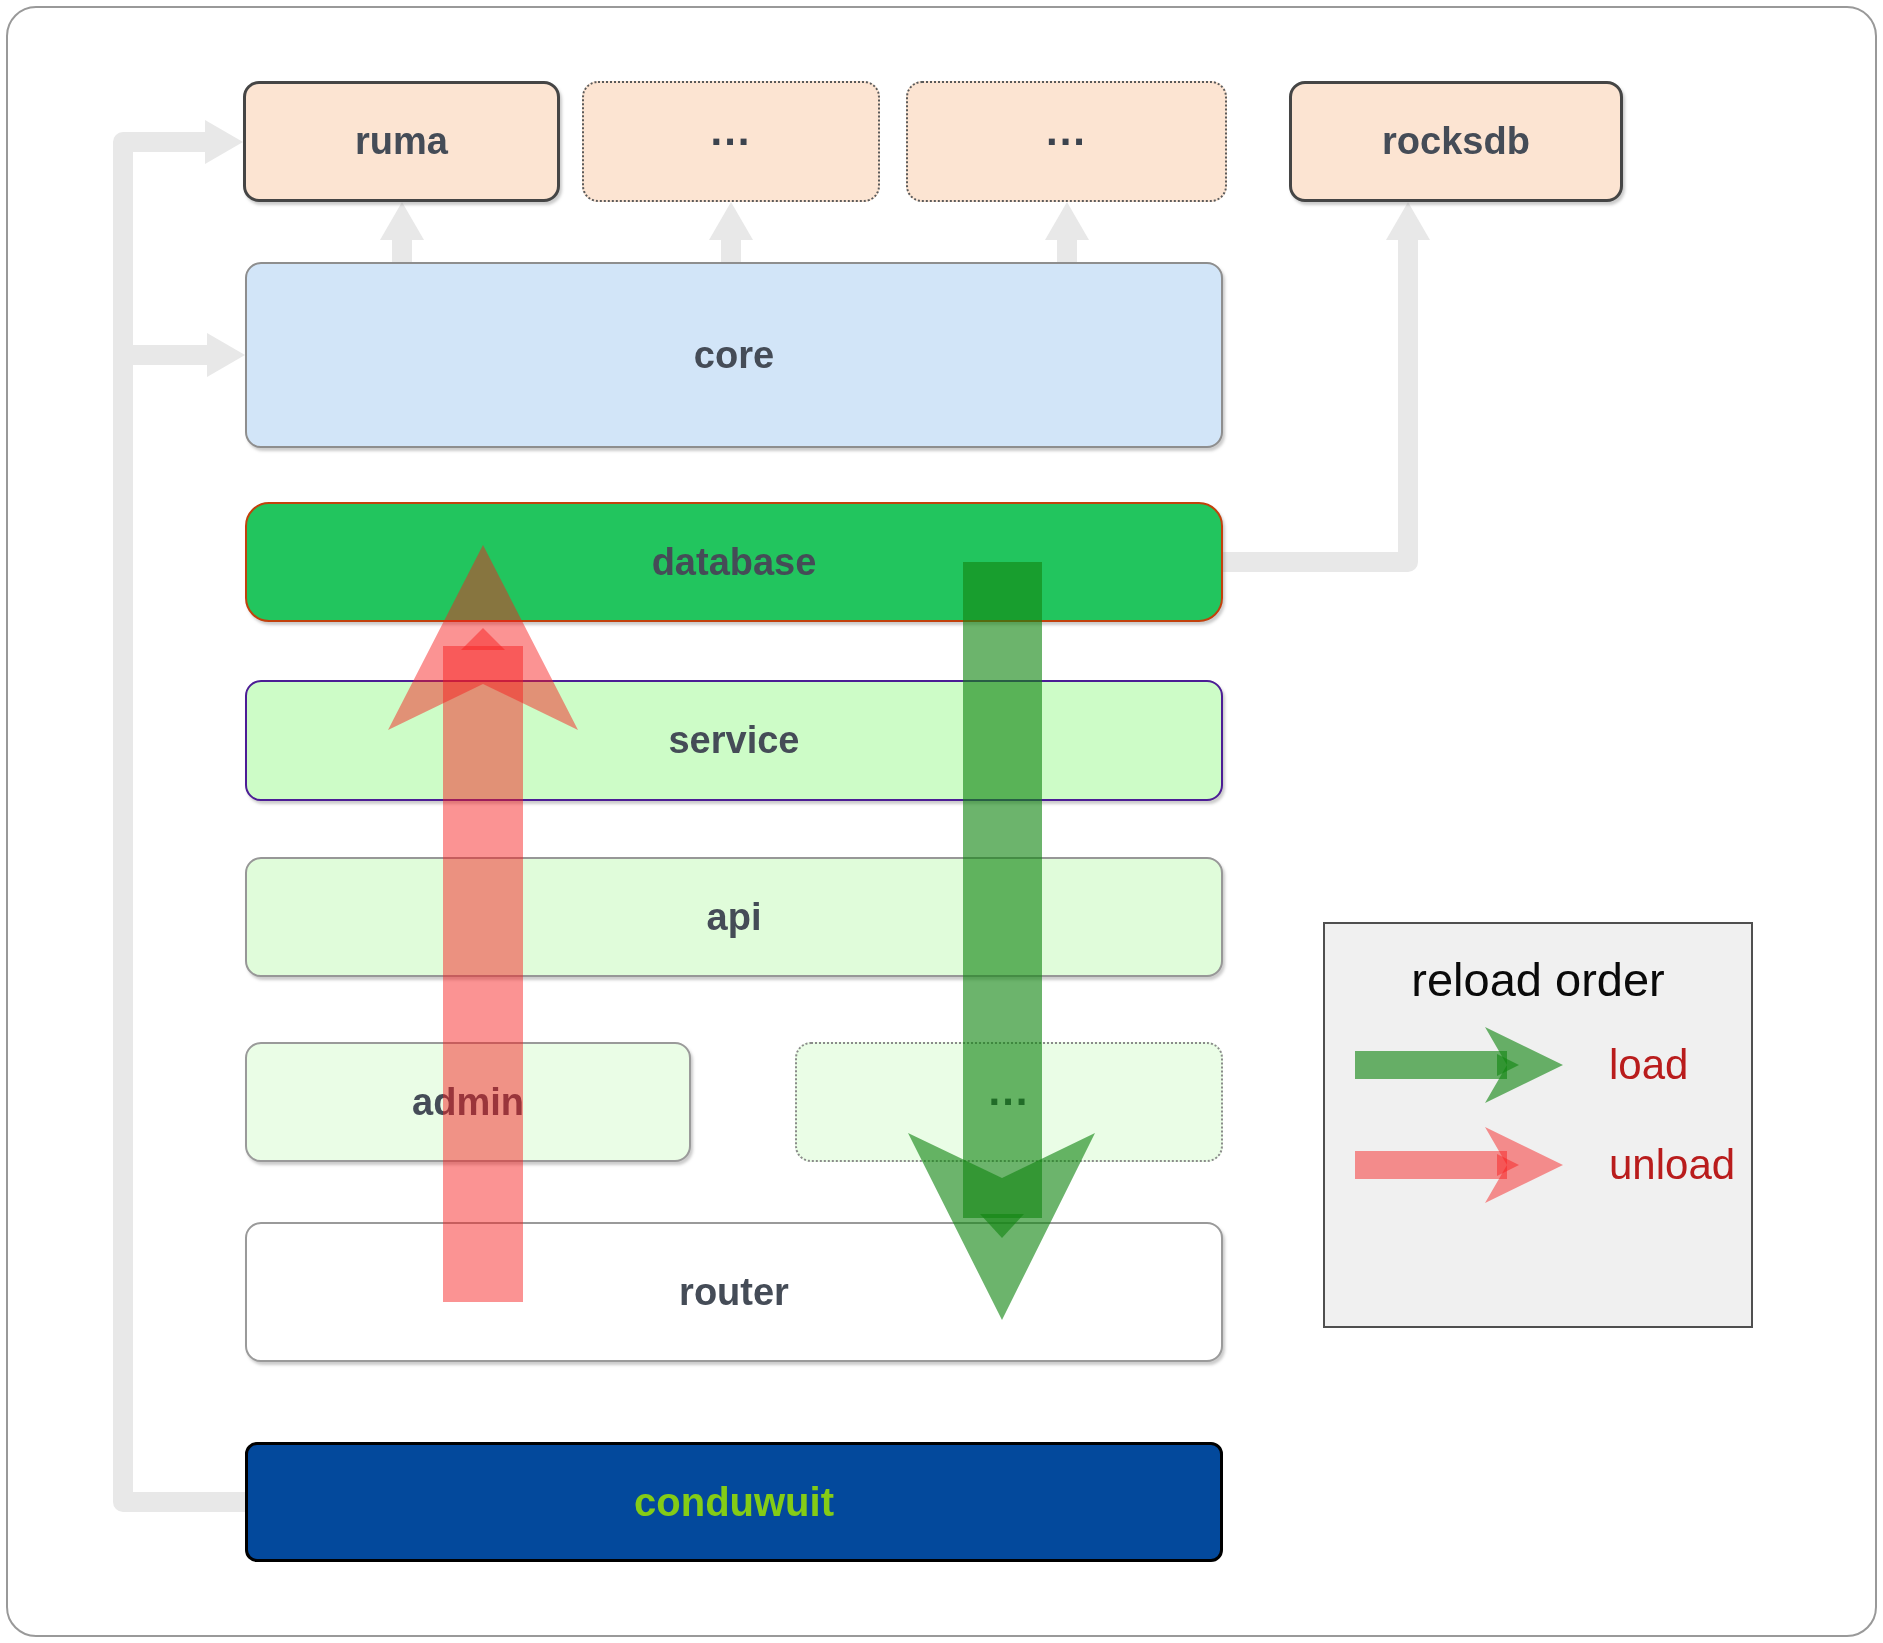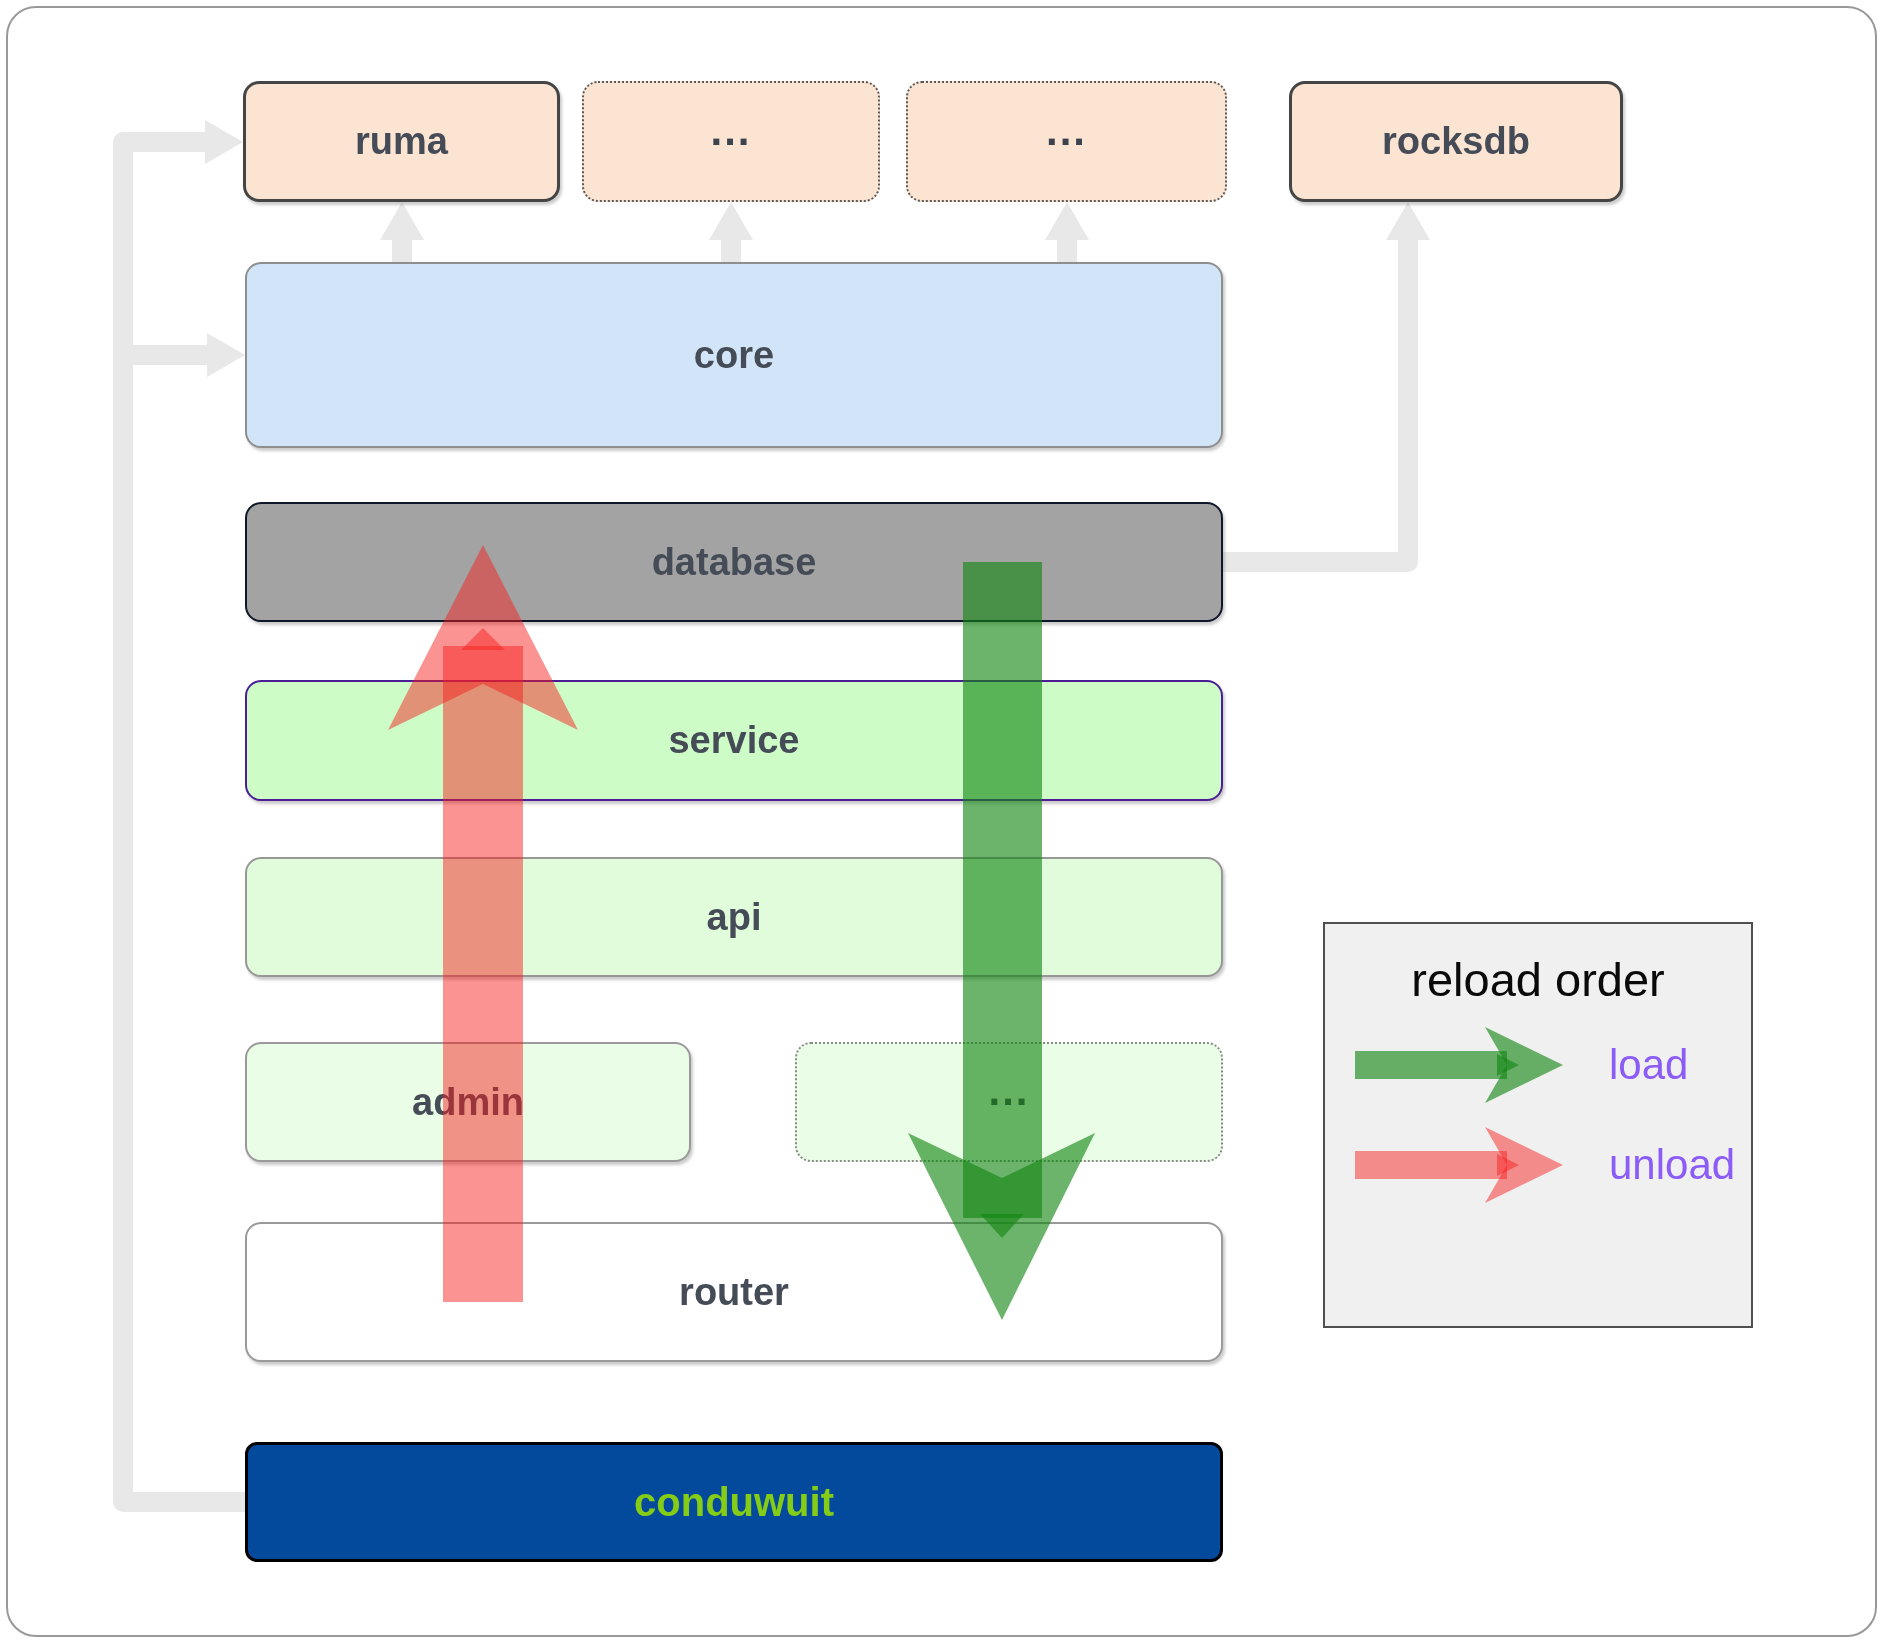--- a/index.html
+++ b/index.html
@@ -7,37 +7,37 @@
   .canvas{position:relative;width:1883px;height:1643px;background:#fff;}
   .frame{position:absolute;left:6px;top:6px;width:1867px;height:1627px;border:2px solid #999;border-radius:30px;}
   svg.layer{position:absolute;left:0;top:0;width:1883px;height:1643px;pointer-events:none;}
   .lc{z-index:0;} .la{z-index:3;}
   .node{position:absolute;display:flex;align-items:center;justify-content:center;
         font-size:38px;font-weight:600;color:#454c57;box-sizing:border-box;z-index:1;}
   .shadow{box-shadow:2px 3px 3px rgba(125,125,125,.40);}
   .peach{background:#fce4d2;border:3px solid #454545;border-radius:16px;}
   .peach-dotted{background:#fce4d2;border:2px dotted #5a5a5a;border-radius:16px;}
   .core{background:#d2e5f8;border:2px solid #8e8e8e;border-radius:16px;}
-  .database{background:#a3a3a3;border:2px solid #0f172a;border-radius:16px;}
+  .database{background:#22c55e;border:2px solid #c2410c;border-radius:24px;}
   .service{background:#cdfcc7;border:2px solid #4c1d95;border-radius:16px;}
   .api{background:#e0fcda;border:2px solid #979797;border-radius:16px;}
   .admin{background:#eafde6;border:2px solid #9a9a9a;border-radius:16px;}
   .admin-dotted{background:#eafde6;border:2px dotted #8a8a8a;border-radius:16px;}
   .router{background:#ffffff;border:2px solid #9a9a9a;border-radius:16px;}
   .conduwuit{background:#03499c;border:3px solid #000;border-radius:12px;
              color:#84cc16;font-weight:700;font-size:40px;}
   .dots-label{transform:translateY(-11px);font-weight:700;font-size:42px;letter-spacing:2px;color:#3c434e;}
   .legend{position:absolute;left:1323px;top:922px;width:430px;height:406px;background:#f0f0f0;
           border:2px solid #4f4f4f;box-sizing:border-box;z-index:1;}
   .legend-title{position:absolute;left:0;top:28px;width:100%;text-align:center;
                 font-size:47px;font-weight:500;color:#0a0a0a;}
   .legend-row{position:absolute;left:30px;width:380px;height:80px;display:flex;align-items:center;}
   .legend-row.load{top:101px;} .legend-row.unload{top:201px;}
   .legend-row svg{width:212px;height:78px;flex:0 0 auto;}
-  .legend-label{margin-left:42px;font-size:42px;color:#8b5cf6;}
+  .legend-label{margin-left:42px;font-size:42px;color:#b91c1c;}
 </style>
 </head>
 <body>
 
 <div class="canvas">
   <div class="frame"></div>
 
   <svg class="layer lc">
     <g stroke="#e8e8e8" stroke-width="20" fill="none" stroke-linejoin="round">
       <path d="M 245,1502 L 123,1502 L 123,142 L 205,142"></path>

